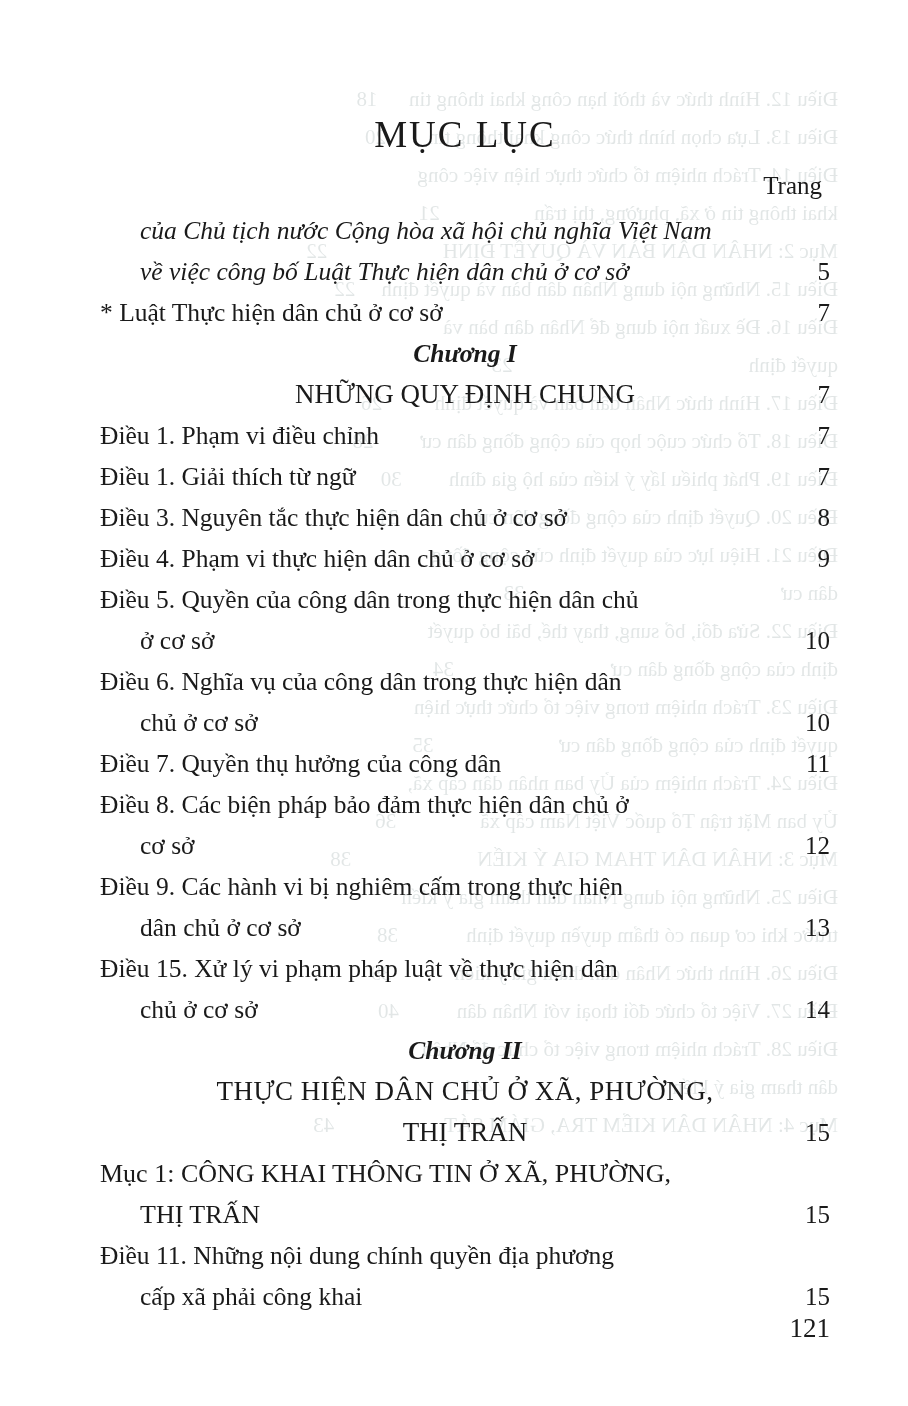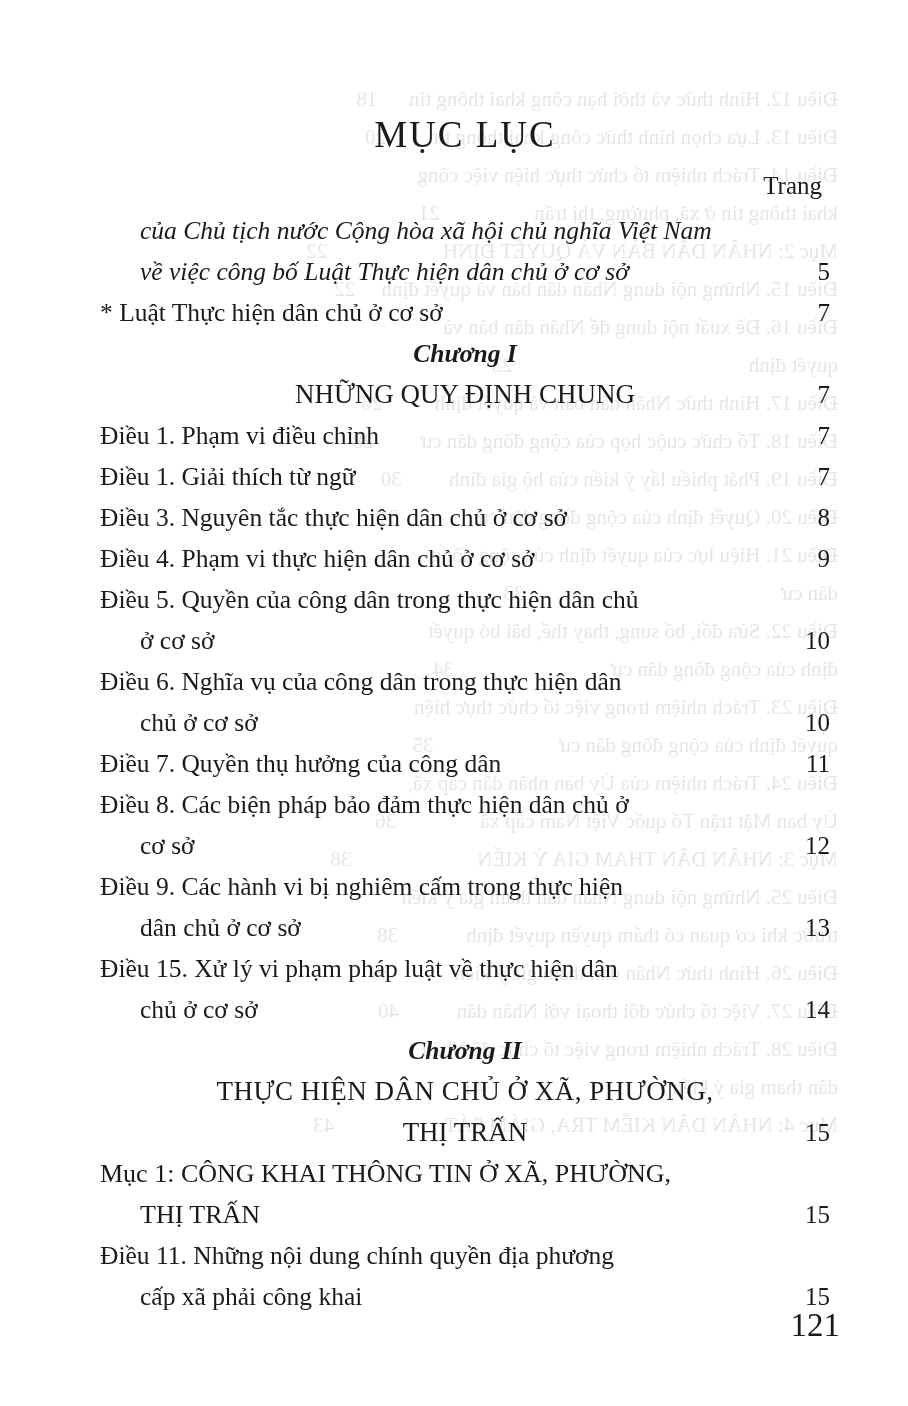--- a/index.html
+++ b/index.html
@@ -107,23 +107,23 @@
   .center-with-pg .pg {
     flex: 0 0 62px;
     text-align: right;
     font-size: 25px;
   }
 
   .sect-head .txt { font-size: 26px; }
 
   .folio {
     position: absolute;
-    right: 68px;
+    right: 78px;
     bottom: 62px;
-    font-size: 33px;
+    font-size: 27px;
   }
 </style>
 </head>
 <body>
 
 <div class="bleed" id="bleed">
     <div class="bl">Điều 12. Hình thức và thời hạn công khai thông tin      18</div>
     <div class="bl">Điều 13. Lựa chọn hình thức công khai thông tin        20</div>
     <div class="bl">Điều 14. Trách nhiệm tổ chức thực hiện việc công</div>
     <div class="bl">khai thông tin ở xã, phường, thị trấn                  21</div>

